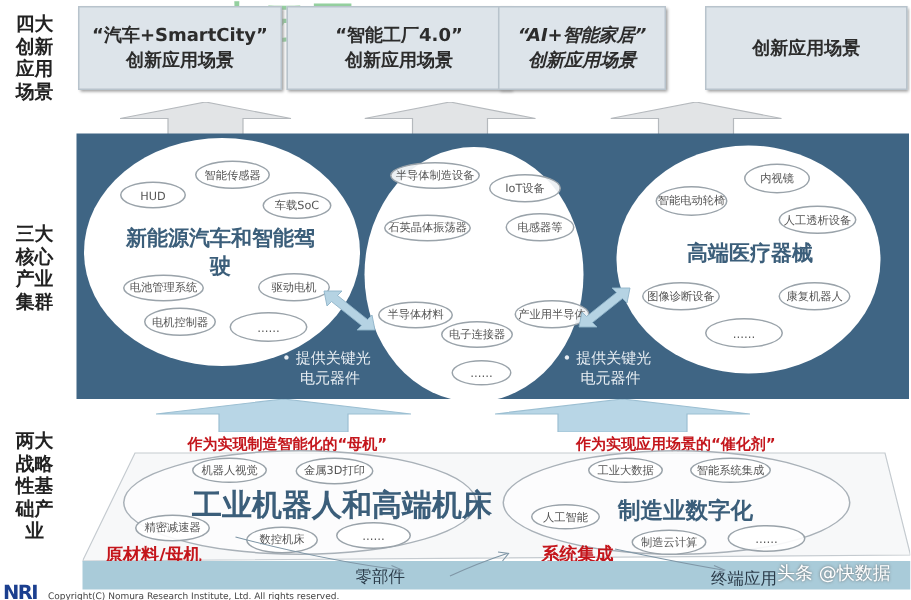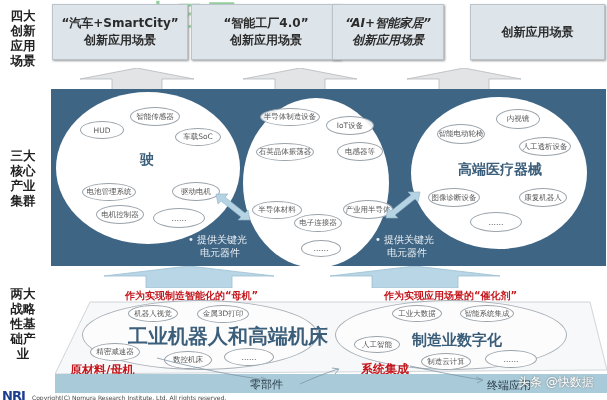--- a/index.html
+++ b/index.html
@@ -45,21 +45,21 @@
     .bullet-text {
       position: absolute; color: #e8eef3; font-size: 10px; line-height: 13px;
     }
     .red-label {
       position: absolute; color: #c4161c; font-weight: bold; white-space: nowrap;
     }
     .base-bar {
       position: absolute; left: 55px; top: 374px; width: 552px; height: 19px;
       background: #a9cbd9;
     }
-    .bar-text { position: absolute; font-size: 11px; color: #2a3a48; margin-left: 13px; }
+    .bar-text { position: absolute; font-size: 11px; color: #2a3a48; }
     .copyright { position: absolute; left: 32px; top: 394px; font-size: 6px; color: #444; white-space: nowrap; }
     .nri { position: absolute; left: 2px; top: 388px; font-size: 13px; font-weight: bold; color: #1b3f8f; letter-spacing: -1px; }
     .watermark-top {
       position: absolute; left: 143px; top: -4px; font-size: 30px; font-weight: bold;
       color: rgba(60,170,80,0.55); letter-spacing: 2px;
     }
     .watermark-bottom {
       position: absolute; left: 518px; top: 374px; font-size: 12px; color: #ffffff;
       text-shadow: 0 0 2px #666;
     }
@@ -96,20 +96,21 @@
   <polygon points="0,11 57,0 114,11 82,11 82,24 32,24 32,11" fill="#e2e4e6" stroke="#b5b9bd" stroke-width="0.8"></polygon>
 </svg>
 <svg class="up-arrow" style="left:407px;top:68px;" width="115" height="24" viewBox="0 0 115 24">
   <polygon points="0,11 57,0 114,11 82,11 82,24 32,24 32,11" fill="#e2e4e6" stroke="#b5b9bd" stroke-width="0.8"></polygon>
 </svg>
 
 <div class="panel"></div>
 
 <div class="big-circle" style="left:56px;top:92px;width:184px;height:152px;"></div>
 <div class="circle-title" style="left:62px;top:150px;width:170px;font-size:14px;">
+  <div>新能源汽车和智能驾</div>
   <div>驶</div>
 </div>
 <div class="pill" style="left:130px;top:107px;width:50px;height:19px;">智能传感器</div>
 <div class="pill" style="left:80px;top:121px;width:44px;height:18px;">HUD</div>
 <div class="pill" style="left:175px;top:128px;width:46px;height:18px;">车载SoC</div>
 <div class="pill" style="left:82px;top:183px;width:54px;height:18px;text-align:right;">电池管理系统</div>
 <div class="pill" style="left:172px;top:182px;width:48px;height:19px;">驱动电机</div>
 <div class="pill" style="left:96px;top:205px;width:48px;height:19px;">电机控制器</div>
 <div class="pill" style="left:153px;top:208px;width:52px;height:20px;">……</div>
 

